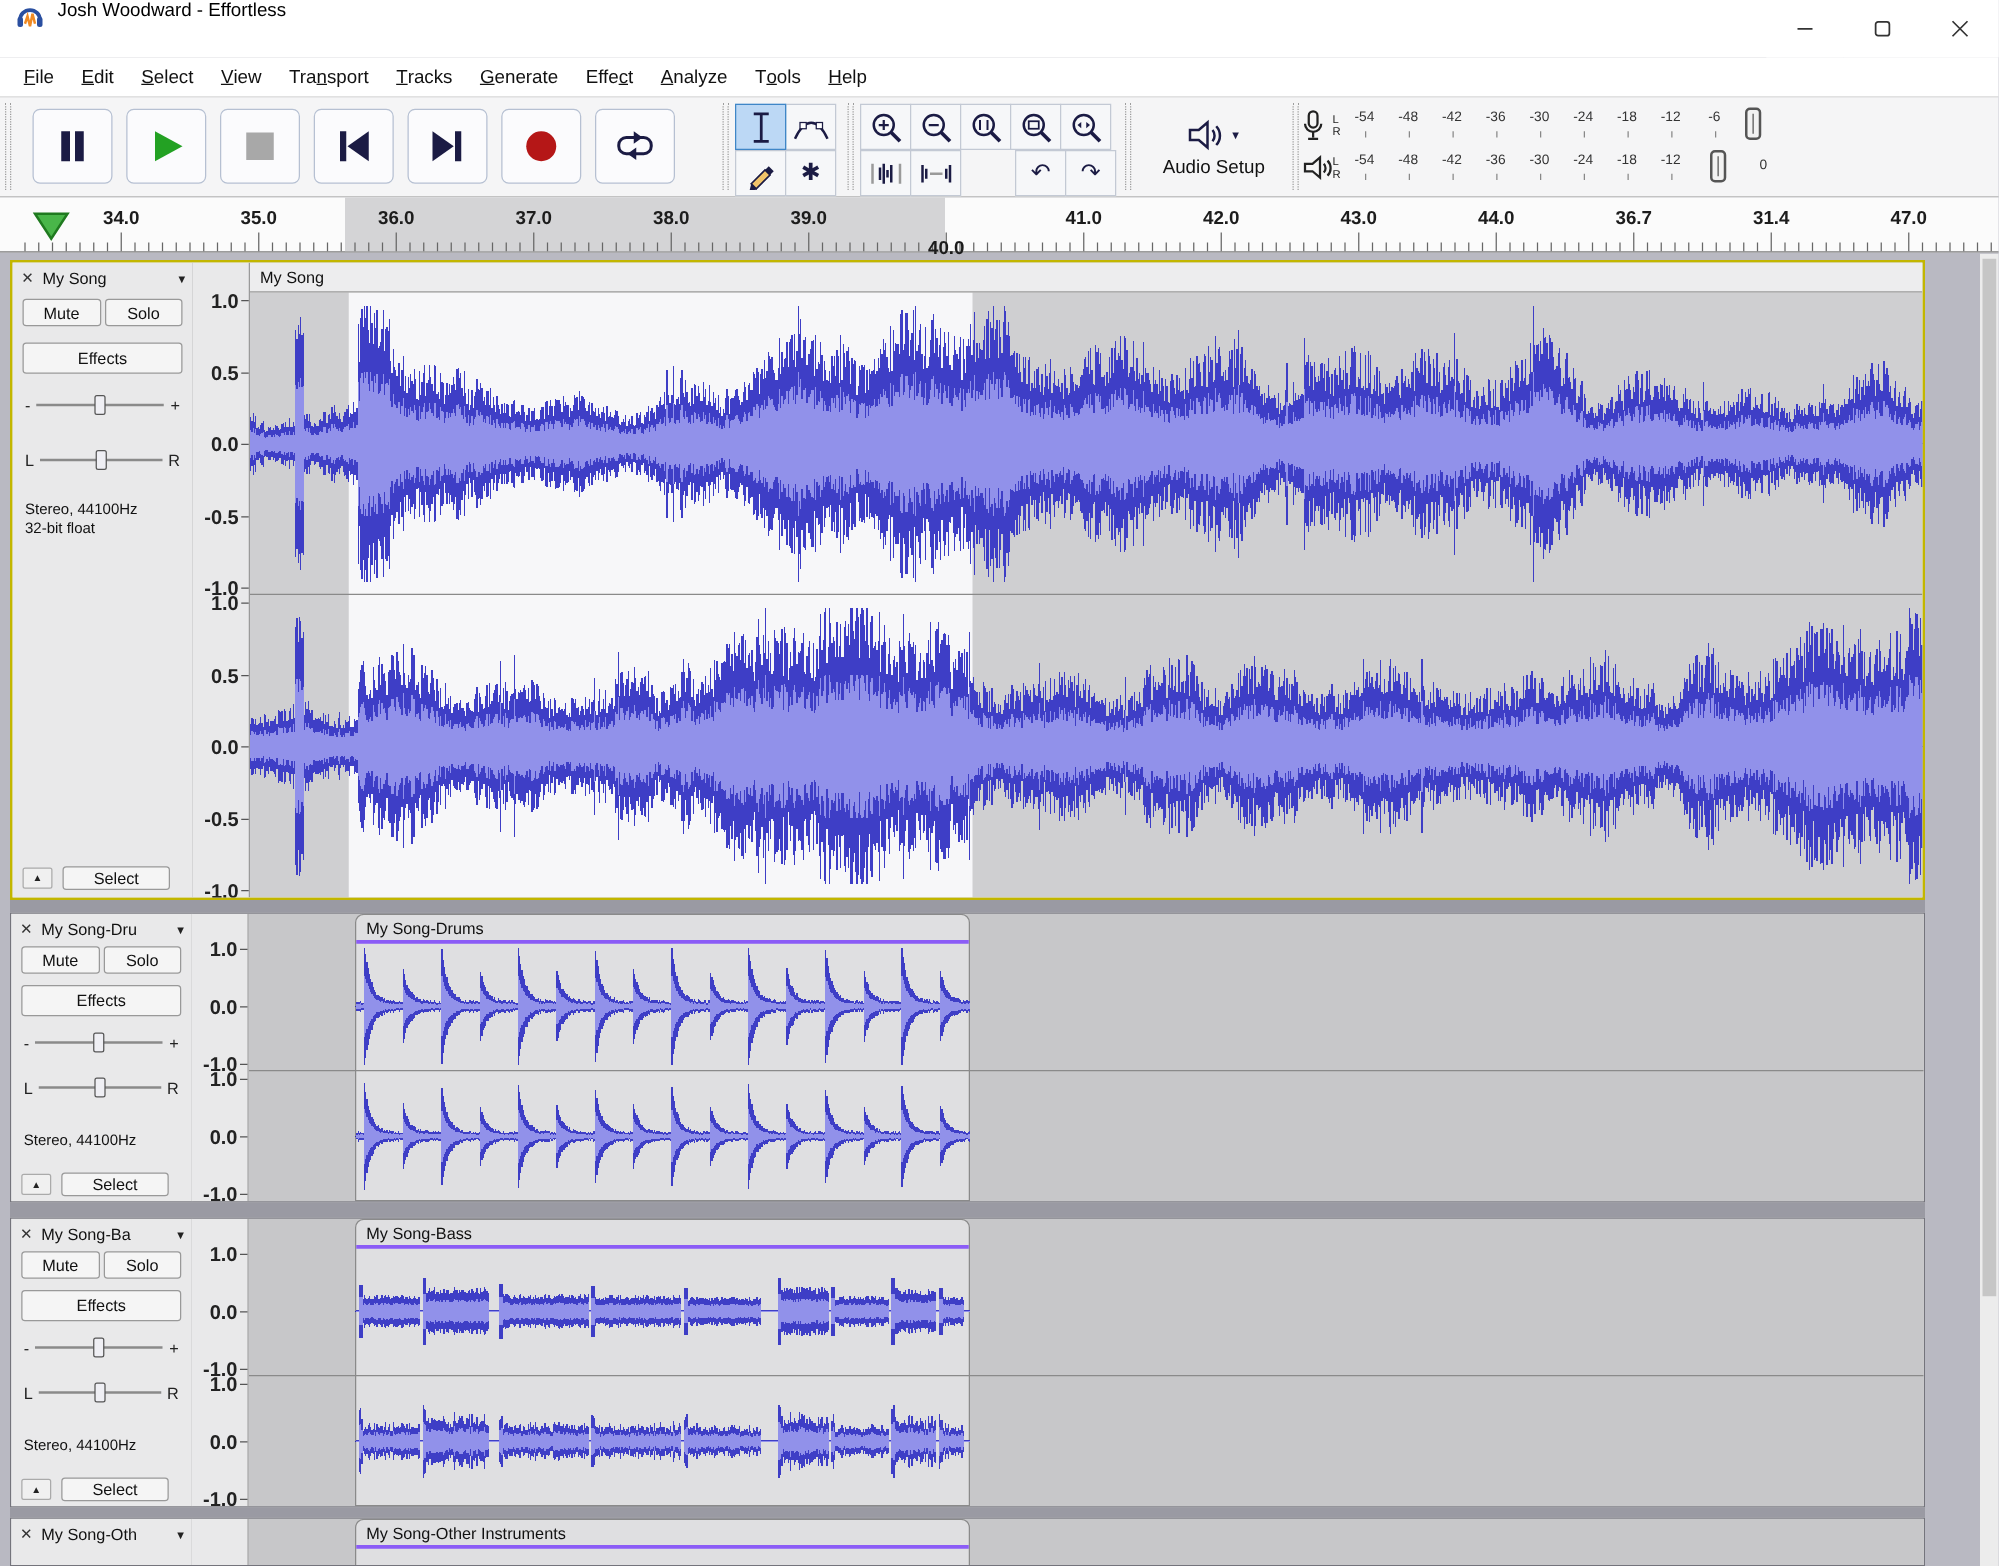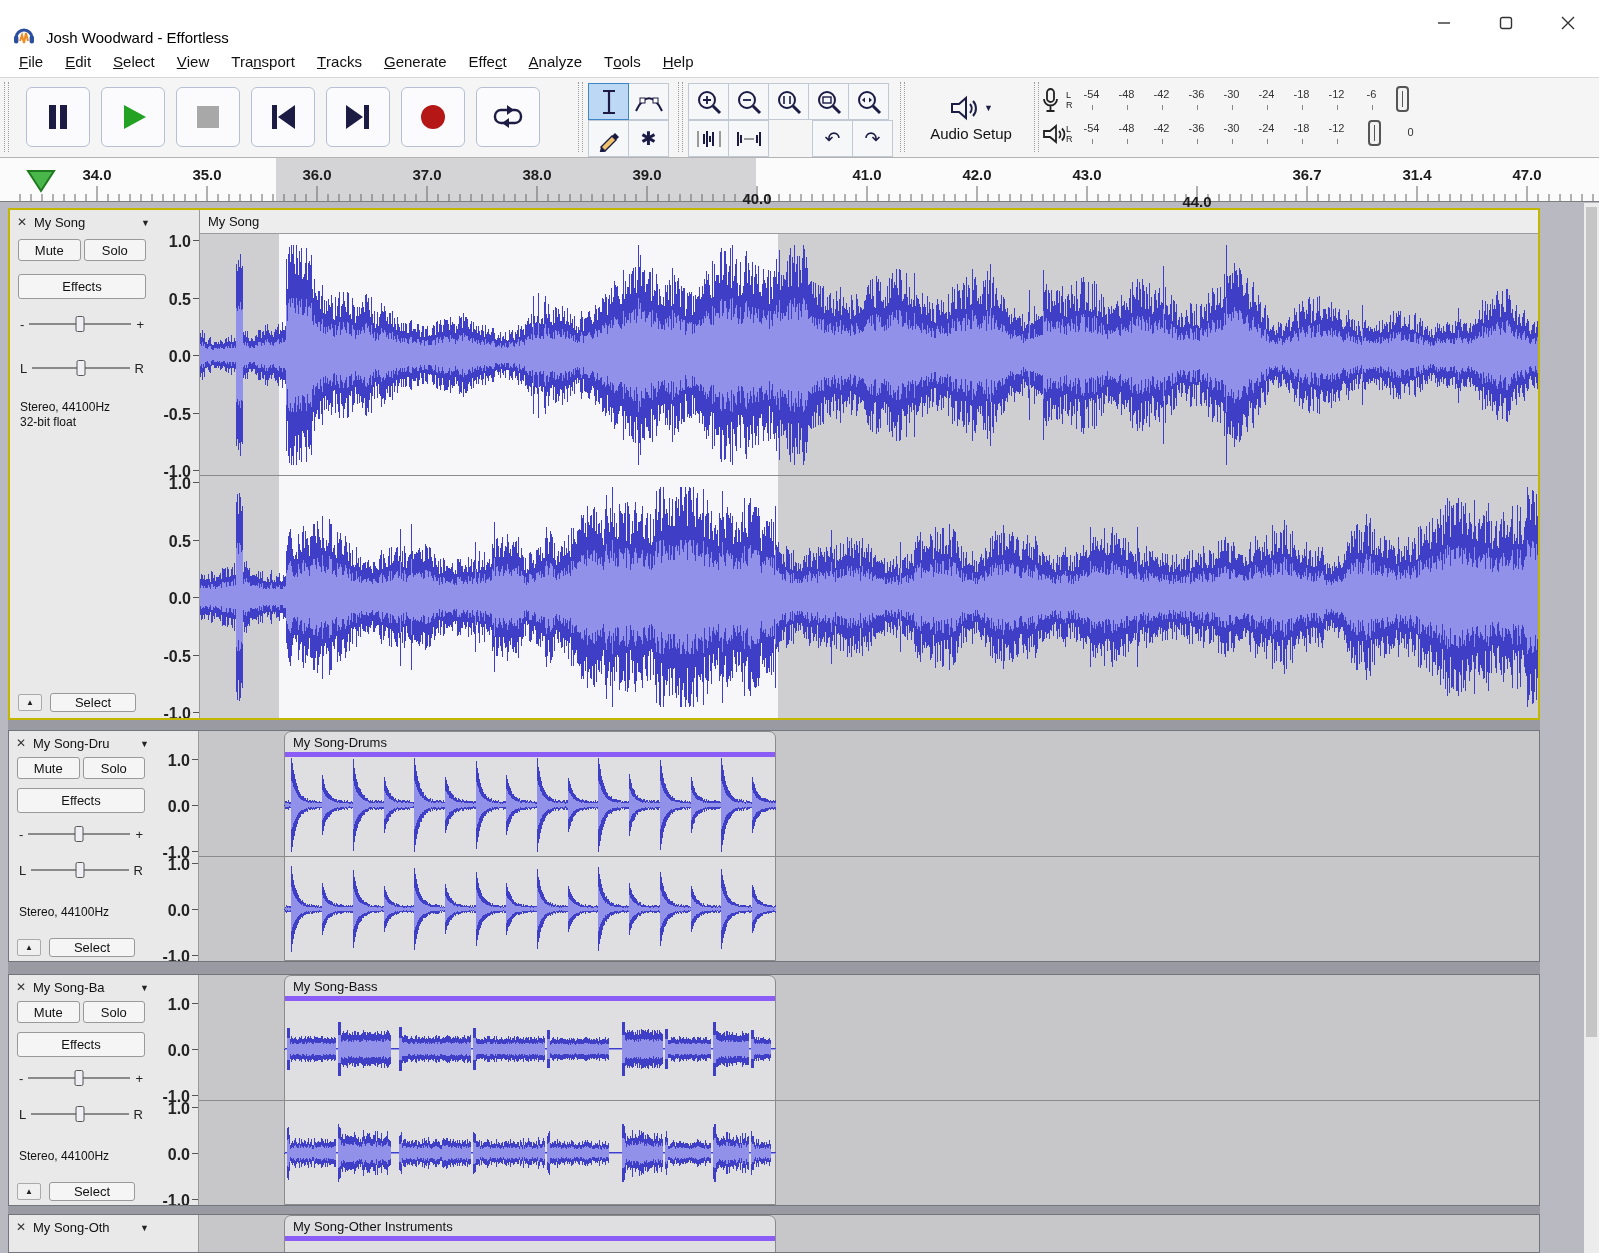--- a/index.html
+++ b/index.html
@@ -1,21 +1,21 @@
 <!DOCTYPE html>
 <html><head>
 <meta charset="utf-8">
 <style>
   html,body{margin:0;padding:0;}
   body{width:1599px;height:1253px;overflow:hidden;font-family:"Liberation Sans",sans-serif;-webkit-font-smoothing:antialiased;}
   #app{position:relative;width:1599px;height:1253px;background:#b9b9c2;overflow:hidden;}
   button{font-family:inherit;cursor:default;}
 
   
-  .titlebar{position:absolute;left:0;top:0;width:100%;height:46px;background:#ffffff;display:flex;align-items:flex-end;}
+  .titlebar{position:absolute;left:0;top:0;width:100%;height:46px;background:#ffffff;display:flex;align-items:flex-start;}
   .app-icon{margin-left:12px;width:24px;height:24px;flex:0 0 auto;}
   .title-text{margin-left:10px;font-size:15px;color:#000;}
   .win-btns{position:absolute;right:0;top:0;height:46px;display:flex;}
   .win-btn{width:62px;height:46px;display:flex;align-items:center;justify-content:center;background:#fff;border:none;}
 
   
   .menubar{position:absolute;left:0;top:46px;width:100%;height:32px;background:#ffffff;border-bottom:1px solid #d8d8d8;display:flex;align-items:center;padding-left:8px;box-sizing:border-box;}
   .menu-item{padding:0 11px;height:100%;display:flex;align-items:center;font-size:15px;color:#111;}
   .menu-item u{text-decoration:underline;}
 
@@ -74,21 +74,21 @@
   .sc-num{position:absolute;right:8px;font-size:16px;font-weight:700;color:#222;}
   .sc-tick{position:absolute;right:0;width:6px;height:1px;background:#555;}
   .twave{position:absolute;left:190px;top:0;bottom:0;right:0;background:#cfcfd1;overflow:hidden;}
   .twave.outclip{background:#c7c7c9;}
   .sel-ov{position:absolute;background:#f7f7f9;}
   .wave{position:absolute;left:0;}
   .wave path{fill:none;stroke-width:1px;}
   .lane-div{position:absolute;left:0;right:0;height:1px;background:#8a8a8a;}
   .t1-title{position:absolute;left:0;right:0;top:0;height:23px;background:#ededee;border-bottom:1px solid #9a9a9a;display:flex;align-items:center;padding-left:8px;font-size:13px;color:#111;}
   .clip{position:absolute;background:#dfdfe1;border:1px solid #8a8a8a;border-radius:7px 7px 0 0;box-sizing:border-box;}
-  .clip-title{height:20px;border-bottom:5px solid #8b5cf6;display:flex;align-items:center;padding:0 8px;font-size:13px;color:#111;white-space:nowrap;overflow:hidden;}
+  .clip-title{height:20px;border-bottom:3px solid #8b5cf6;display:flex;align-items:center;padding:0 8px;font-size:13px;color:#111;white-space:nowrap;overflow:hidden;}
 
   
   .t-lg .tc-ms{top:29px}.t-lg .tc-effects{top:64px}.t-lg .g-slider{top:102px}.t-lg .p-slider{top:146px}.t-lg .tc-info{top:190px}.t-lg .tc-bottom{bottom:6px}
   .t-sm .tc-ms{top:26px}.t-sm .tc-effects{top:57px}.t-sm .g-slider{top:91px}.t-sm .p-slider{top:127px}.t-sm .tc-info{top:174px}.t-sm .tc-bottom{bottom:4px}
 
   .vscroll{position:absolute;right:0;top:203px;bottom:0;width:15px;background:#ececec;}
   .vthumb{position:absolute;left:2px;right:2px;top:4px;height:830px;background:#c6c6c6;}
 </style>
 </head>
 <body>
@@ -510,21 +510,21 @@
   <span class="tl-num" style="left: 97px;">34.0</span>
       <span class="tl-num" style="left: 207px;">35.0</span>
       <span class="tl-num" style="left: 317px;">36.0</span>
       <span class="tl-num" style="left: 427px;">37.0</span>
       <span class="tl-num" style="left: 537px;">38.0</span>
       <span class="tl-num" style="left: 647px;">39.0</span>
       <span class="tl-num" style="left: 757px; margin-top: 24px;">40.0</span>
       <span class="tl-num" style="left: 867px;">41.0</span>
       <span class="tl-num" style="left: 977px;">42.0</span>
       <span class="tl-num" style="left: 1087px;">43.0</span>
-      <span class="tl-num" style="left: 1197px; margin-top: 27px;">44.0</span>
+      <span class="tl-num" style="left: 1197px;">44.0</span>
       <span class="tl-num" style="left: 1307px;">36.7</span>
       <span class="tl-num" style="left: 1417px;">31.4</span>
       <span class="tl-num" style="left: 1527px;">47.0</span>
     </div>
 
   <div class="track-gap" style="top:720px;height:10px"></div>
   <div class="track-gap" style="top:962px;height:12px"></div>
   <div class="track-gap" style="top:1206px;height:8px"></div>
 
   <div class="track-row t-lg sel" id="tr0" style="top:208px;height:512px">

